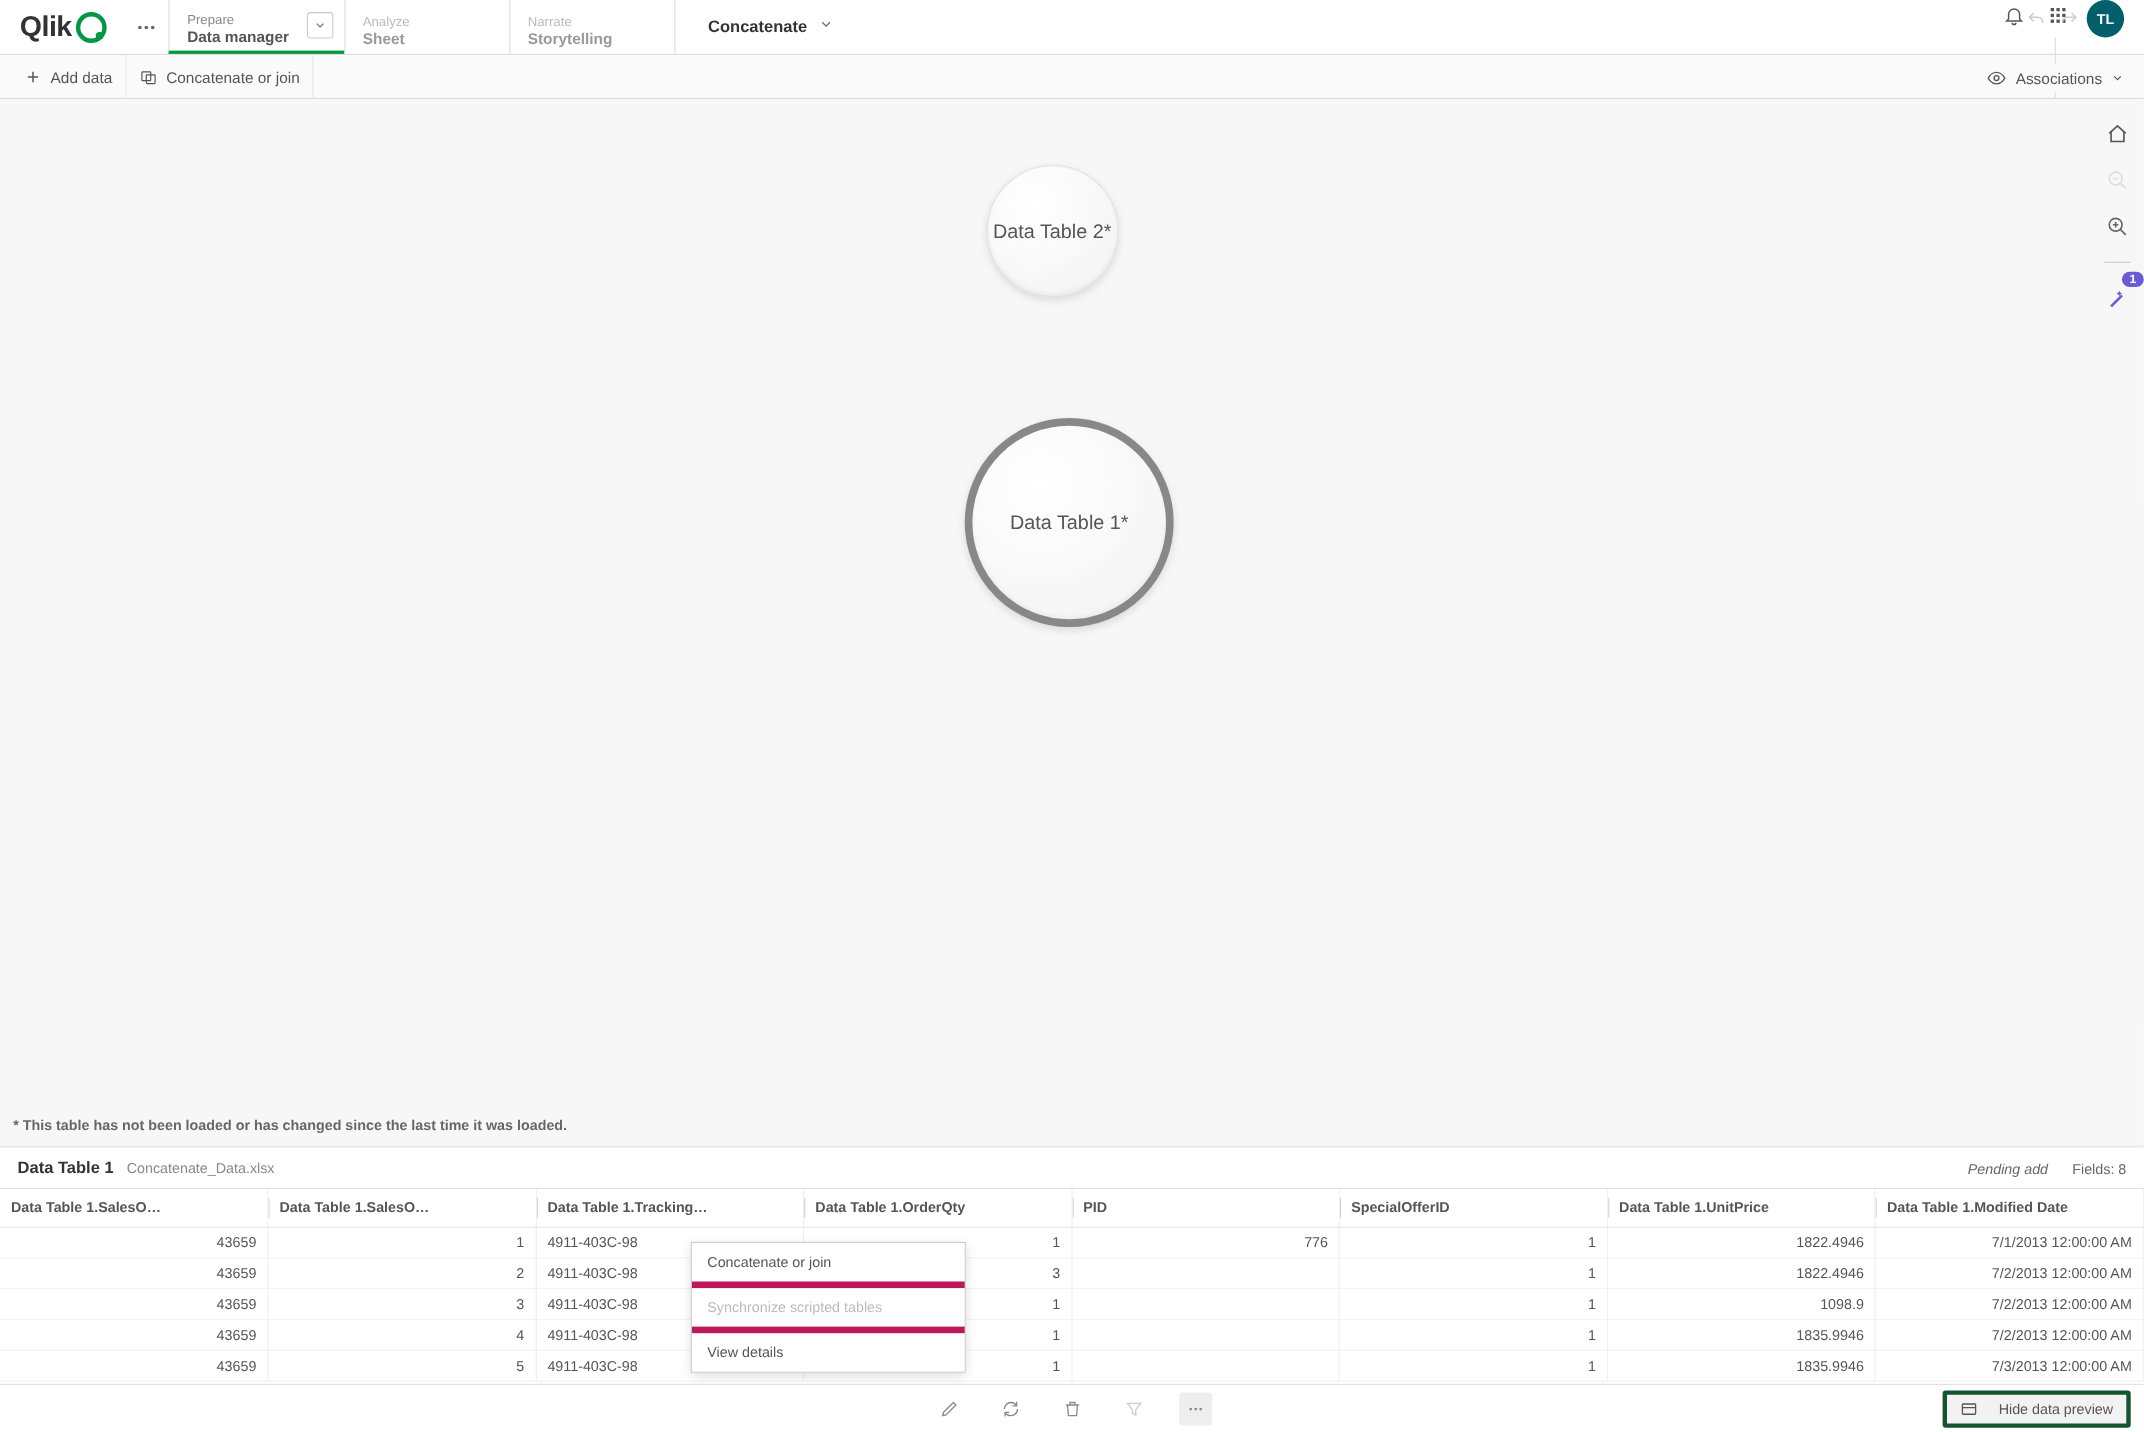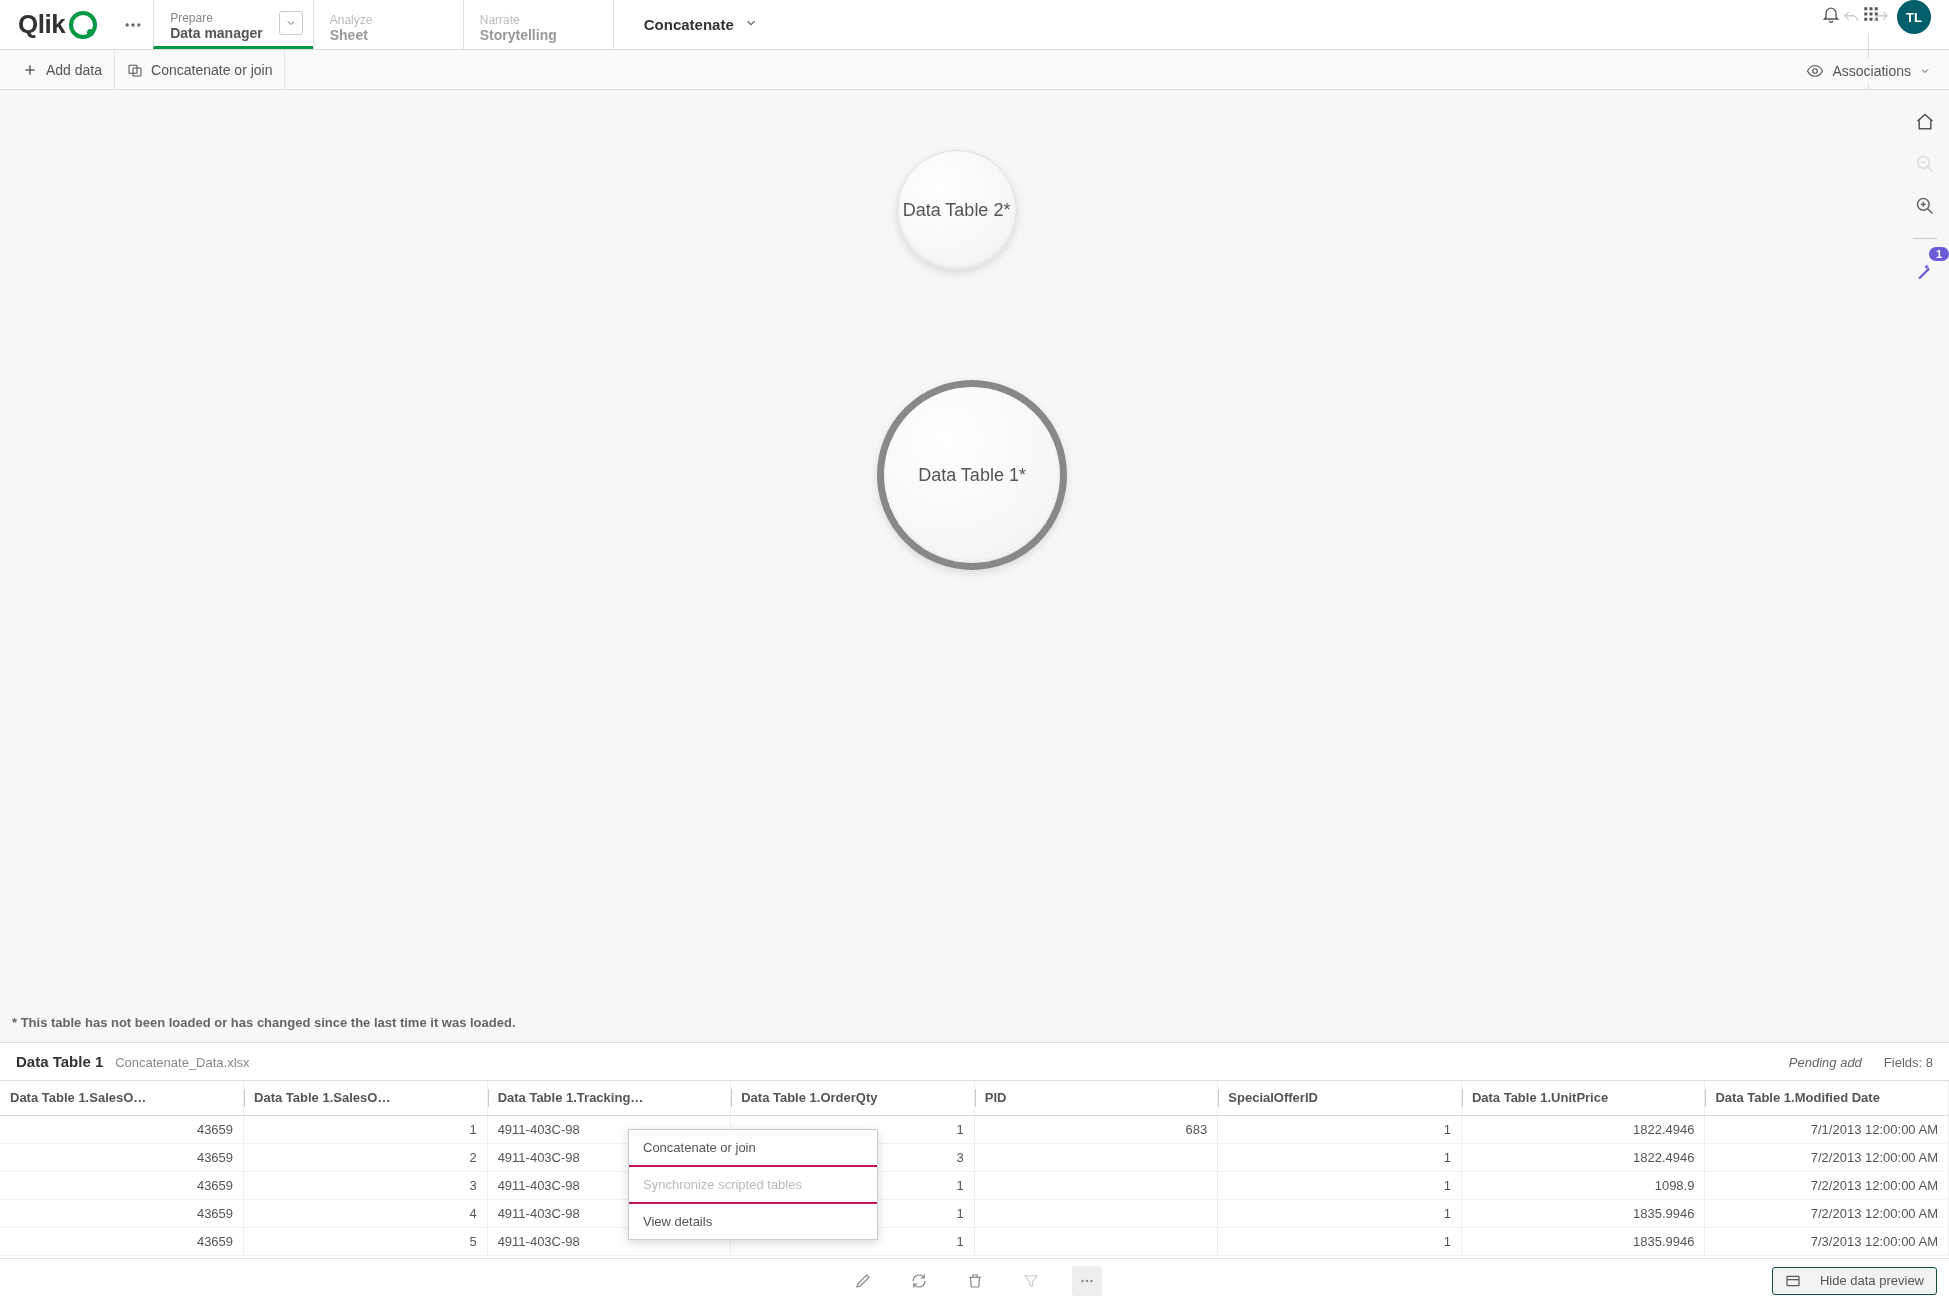--- a/index.html
+++ b/index.html
@@ -67,28 +67,28 @@
   th { background:#fff; font-weight:600; border-bottom:1px solid #ddd; height:34px; position:relative;}
   th::before { content:""; position:absolute; left:0; top:8px; bottom:8px; width:1px; background:#ccc;}
   th:first-child::before{display:none;}
   tbody tr { height:28px;}
   td.num { text-align:right;}
 
   
   .ctx-menu { position:absolute; background:#fff; border:1px solid #ccc; box-shadow:0 3px 10px rgba(0,0,0,0.15); min-width:250px; z-index:50;}
   .ctx-item { padding:10px 14px; font-size:13px; color:#555; cursor:pointer;}
   .ctx-item.disabled { color:#bbb; cursor:default;}
-  .ctx-item + .ctx-item { border-top:2px solid #be185d;}
+  .ctx-item + .ctx-item { border-top:6px solid #be185d;}
 
   
   .bottom-bar { height:44px; background:#fff; border-top:1px solid #e0e0e0; display:flex; align-items:center; justify-content:center; gap:26px; position:relative;}
   .bottom-bar .bicon { color:#888; cursor:pointer; width:30px; height:30px; display:flex; align-items:center; justify-content:center; border-radius:3px;}
   .bottom-bar .bicon.disabled { color:#ccc; cursor:default;}
   .bottom-bar .bicon.active { background:#eee;}
-  .hide-preview { position:absolute; right:12px; display:flex; align-items:center; gap:19px; background:#f2f2f2; border:1px solid #14532d; padding:5px 12px; border-radius:3px; color:#555; cursor:pointer; font-size:13px;}
+  .hide-preview { position:absolute; right:12px; display:flex; align-items:center; gap:19px; background:#f2f2f2; border:4px solid #14532d; padding:5px 12px; border-radius:3px; color:#555; cursor:pointer; font-size:13px;}
 
   .page { display:flex; flex-direction:column; height:100vh; width:100vw;}
 </style>
 </head>
 <body>
 
 <div class="page">
 
   <div class="top-header">
     <div class="logo-wrap">
@@ -275,21 +275,21 @@
               <th>Data Table 1.UnitPrice</th>
               <th>Data Table 1.Modified Date</th>
             </tr>
           </thead>
         <tbody id="tbody">
             <tr>
               <td class="num">43659</td>
               <td class="num">1</td>
               <td>4911-403C-98</td>
               <td class="num">1</td>
-              <td class="num">683</td>
+              <td class="num">776</td>
               <td class="num">1</td>
               <td class="num">1822.4946</td>
               <td class="num">7/1/2013 12:00:00 AM</td>
             </tr>
             <tr>
               <td class="num">43659</td>
               <td class="num">2</td>
               <td>4911-403C-98</td>
               <td class="num">3</td>
               <td class="num"></td>

